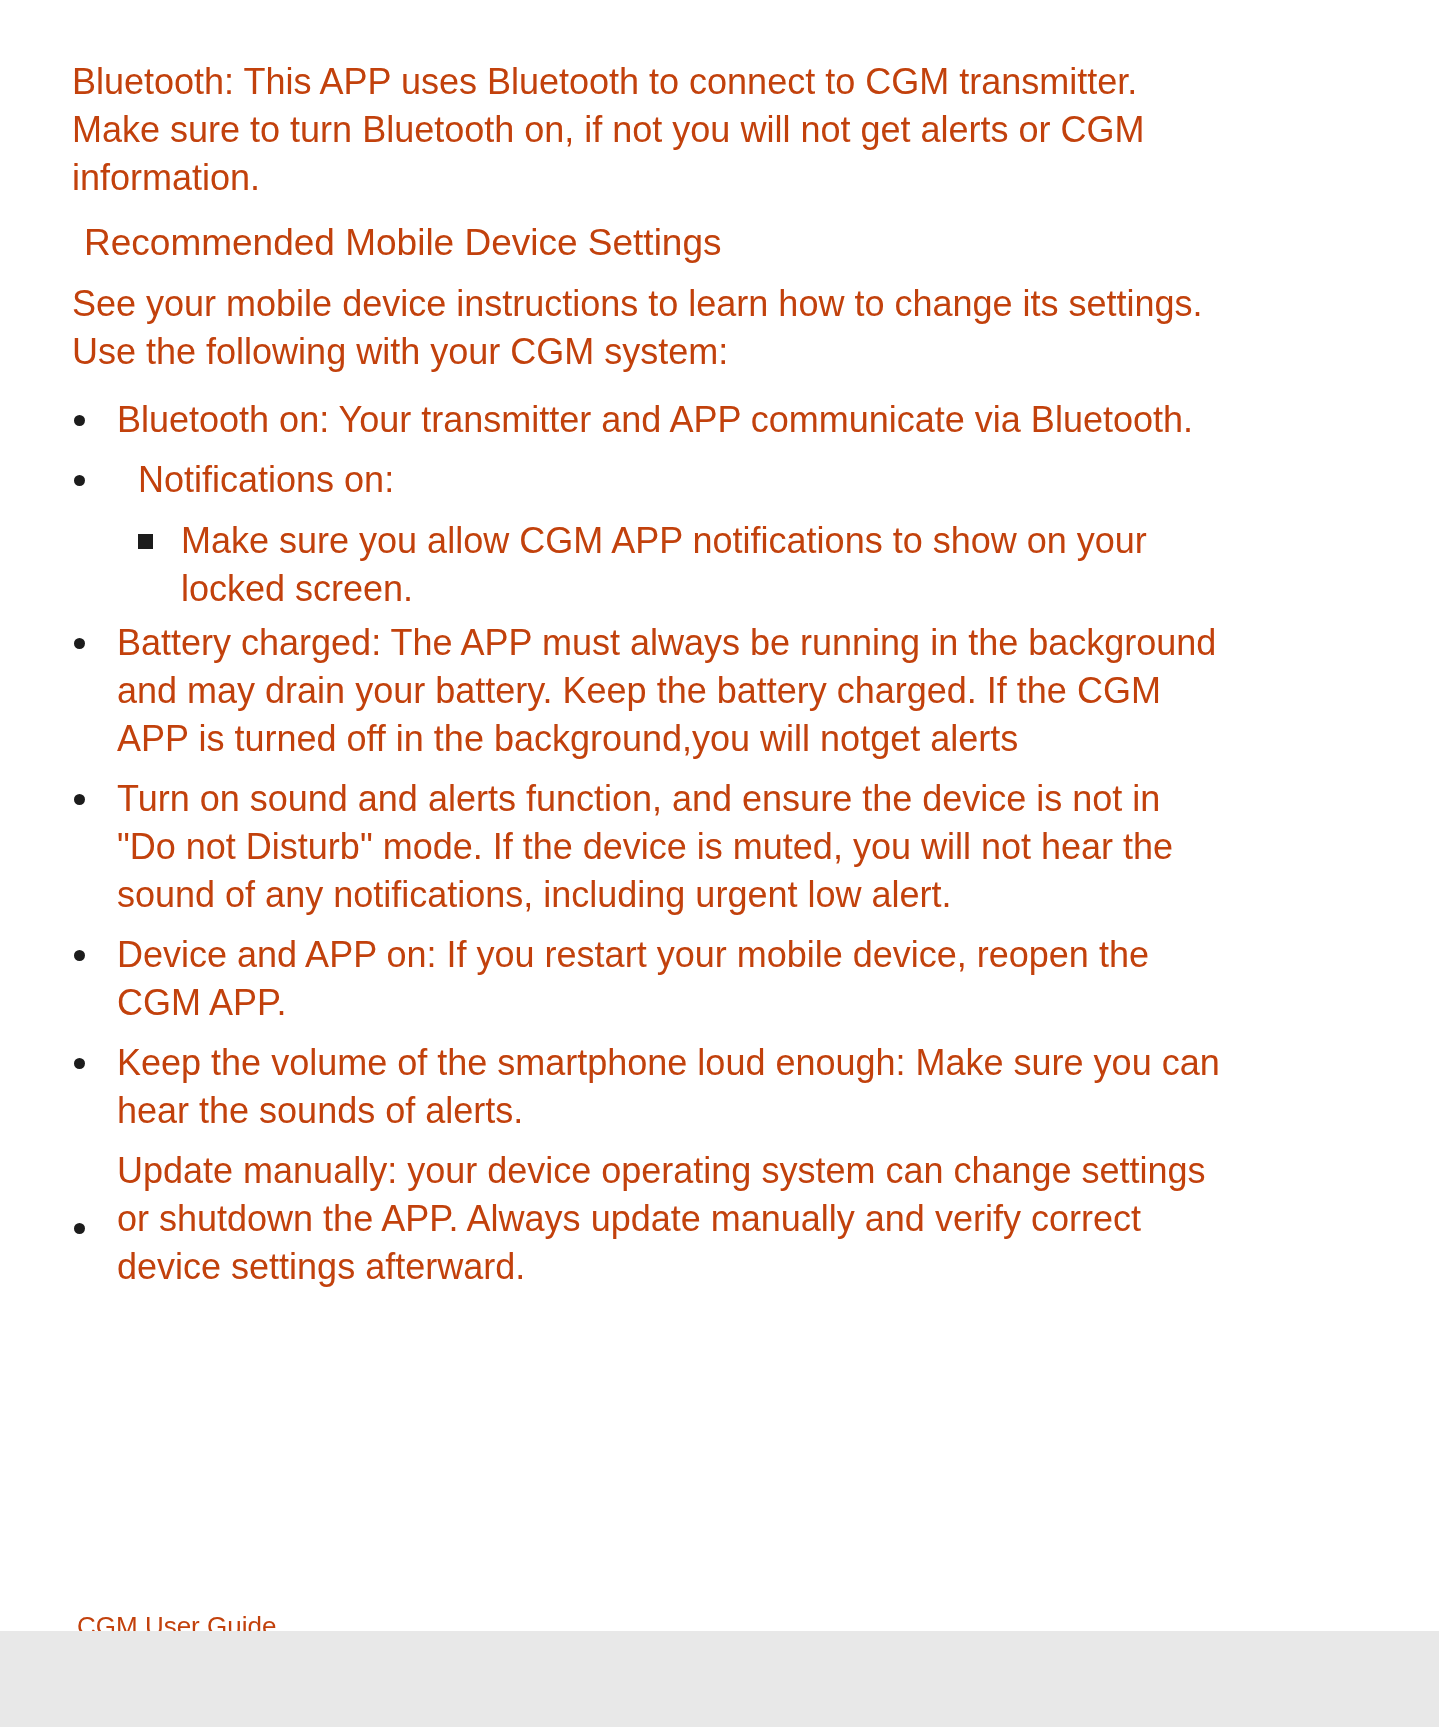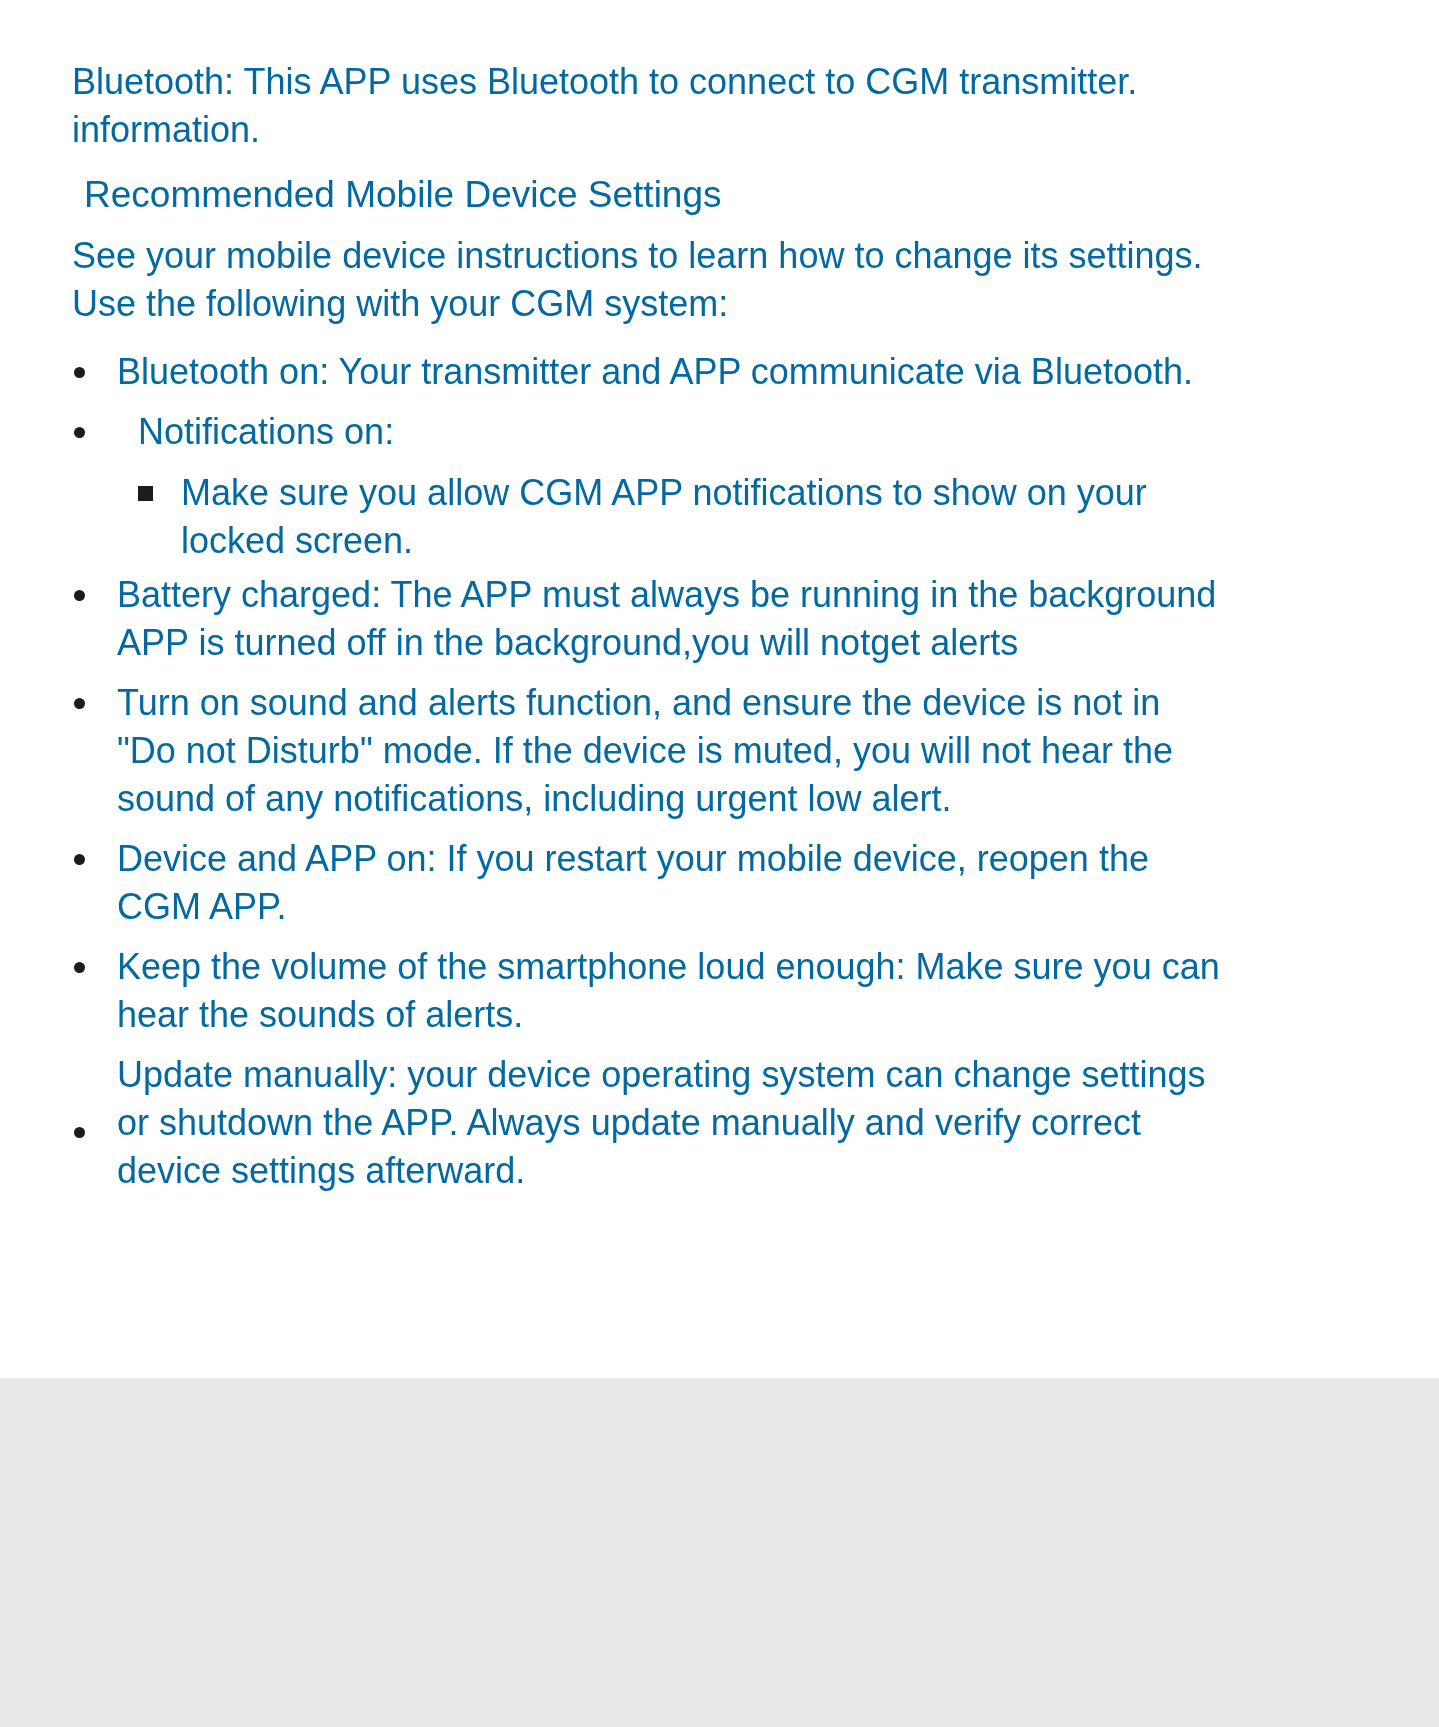--- a/index.html
+++ b/index.html
@@ -3,25 +3,25 @@
 <meta charset="utf-8">
 <style>
   html, body {
     margin: 0;
     padding: 0;
     background: #e8e8e8;
   }
   .page {
     position: relative;
     width: 1439px;
-    height: 1378px;
+    height: 1631px;
     background: #ffffff;
     margin: 0 auto;
     font-family: "Liberation Sans", "DejaVu Sans", sans-serif;
-    color: #0369a1;
+    color: #c2410c;
     overflow: hidden;
   }
   .content {
     position: absolute;
     left: 72px;
     top: 58px;
     width: 1300px;
     font-size: 36px;
     line-height: 48px;
     white-space: nowrap;
@@ -94,20 +94,21 @@
   }
 </style>
 </head>
 <body>
 
 <div class="page">
   <div class="content">
 
     <div class="para">
       <span class="ln">Bluetooth: This APP uses Bluetooth to connect to CGM transmitter.</span>
+      <span class="ln">Make sure to turn Bluetooth on, if not you will not get alerts or CGM</span>
       <span class="ln">information.</span>
     </div>
 
     <div class="heading">Recommended Mobile Device Settings</div>
 
     <div class="para" style="margin-bottom:20px;">
       <span class="ln">See your mobile device instructions to learn how to change its settings.</span>
       <span class="ln">Use the following with your CGM system:</span>
     </div>
 
@@ -131,20 +132,21 @@
             <span class="ln">locked screen.</span>
           </div>
         </div>
       </div>
     </div>
 
     <div class="bullet">
       <span class="dot"></span>
       <div class="bullet-body">
         <span class="ln">Battery charged: The APP must always be running in the background</span>
+        <span class="ln">and may drain your battery. Keep the battery charged. If the CGM</span>
         <span class="ln">APP is turned off in the background,you will notget alerts</span>
       </div>
     </div>
 
     <div class="bullet">
       <span class="dot"></span>
       <div class="bullet-body">
         <span class="ln">Turn on sound and alerts function, and ensure the device is not in</span>
         <span class="ln">"Do not Disturb" mode. If the device is muted, you will not hear the</span>
         <span class="ln">sound of any notifications, including urgent low alert.</span>

